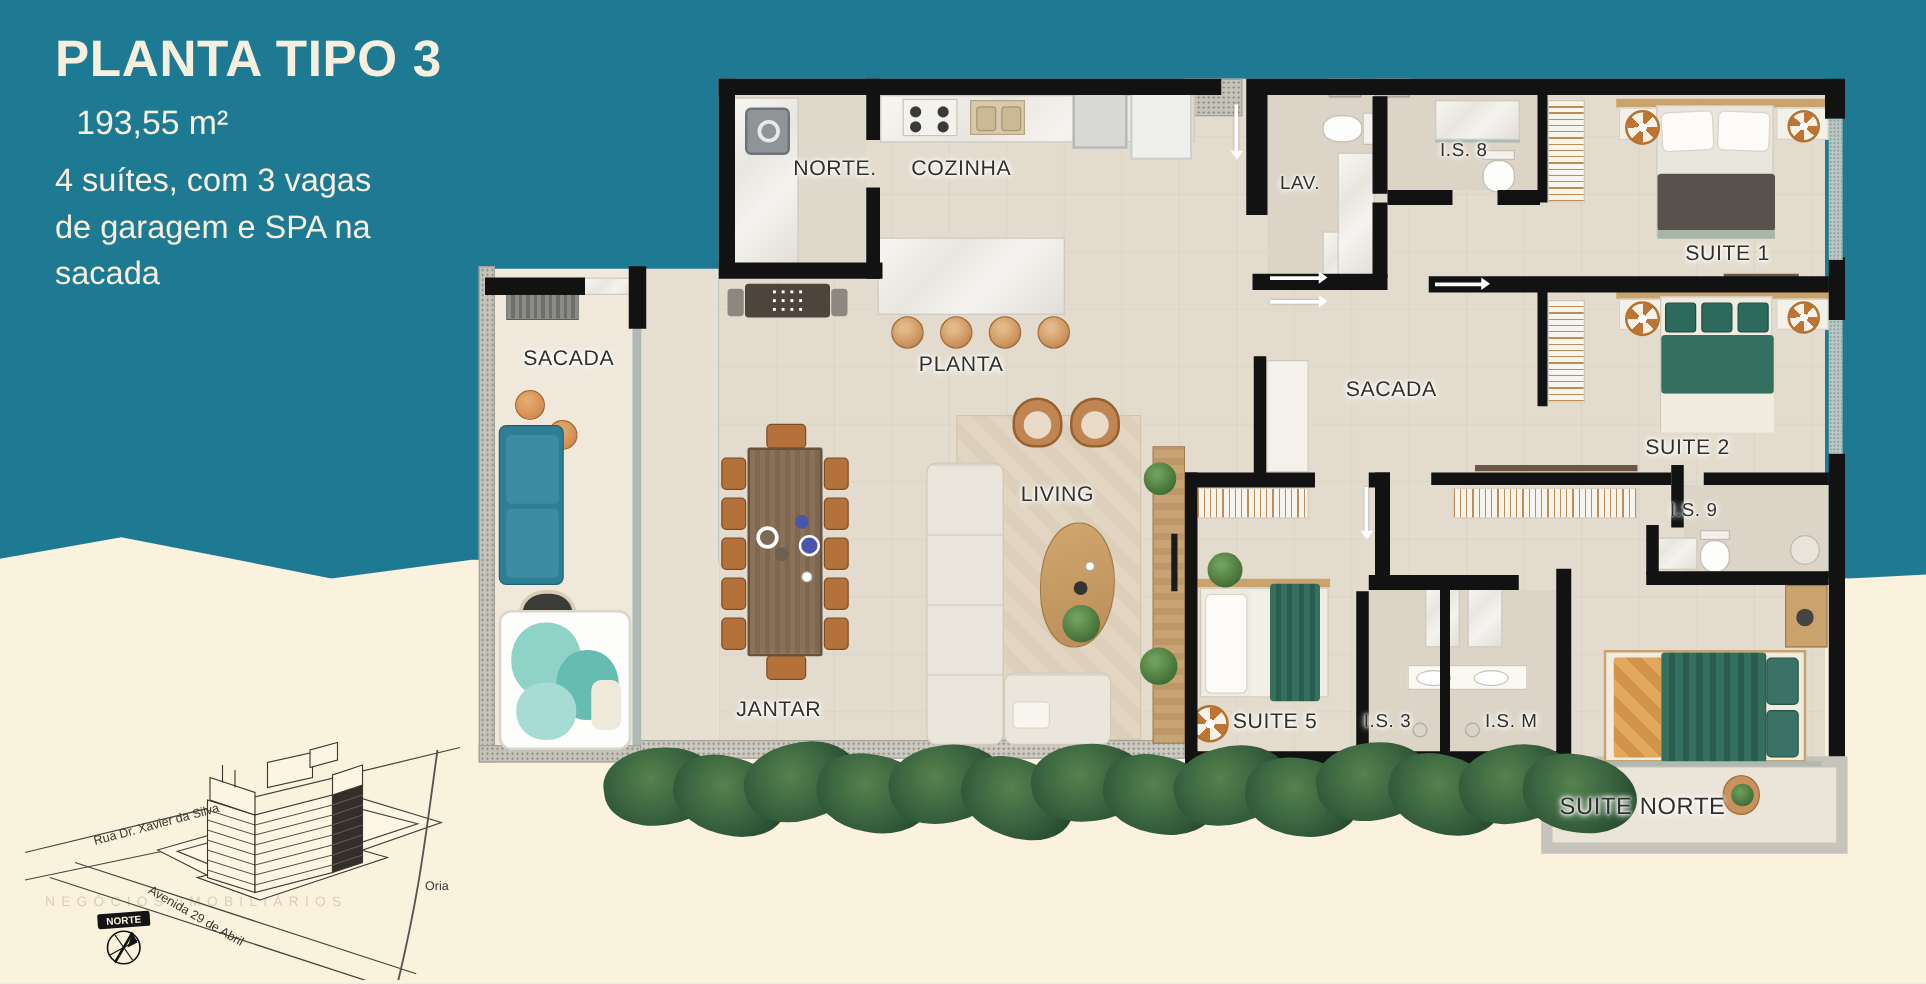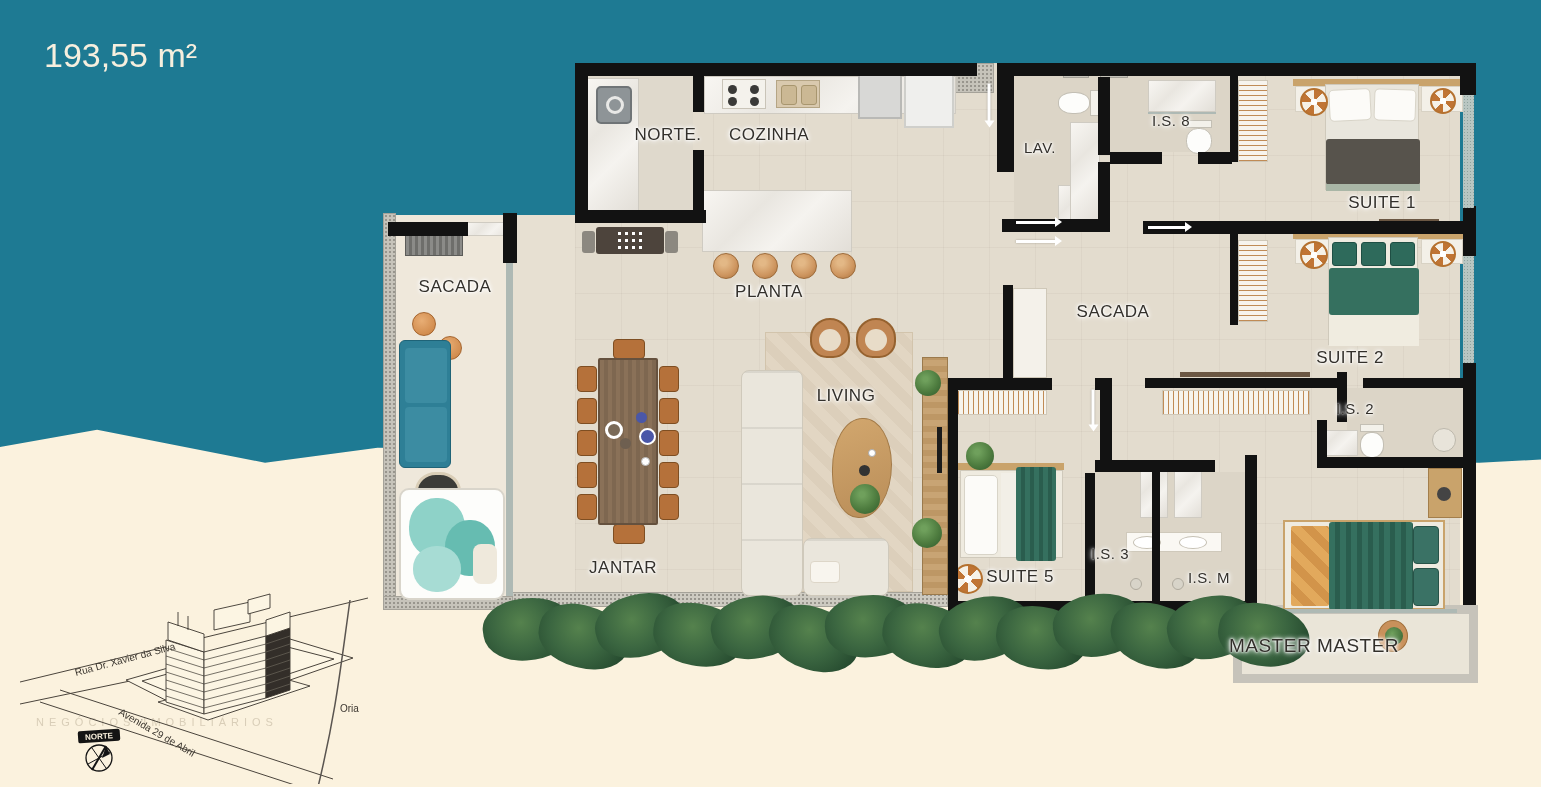--- a/index.html
+++ b/index.html
@@ -6,21 +6,21 @@
   body{font-family:"Liberation Sans",sans-serif;}
   .stage{position:relative;width:1541px;height:787px;overflow:hidden;background:#FBF2DE;}
   .stage div,.stage span,.stage i{position:absolute;box-sizing:border-box;}
   
   .bg-cream{left:0;top:0;width:1541px;height:787px;background:#FBF2DE;}
   .bg-teal{left:0;top:0;width:1541px;height:787px;background:#1E7A93;
     clip-path:polygon(0 0,100% 0,100% 58.4%,96% 58.8%,24.5% 56.9%,17.2% 58.8%,6.3% 54.6%,0 56.8%);}
   
   .title-block{left:44px;top:24px;width:360px;color:#F7EFDE;}
   .title-block .t1{position:static;display:block;font-size:41px;font-weight:700;letter-spacing:.5px;}
-  .title-block .t2{position:static;display:block;font-size:34px;margin-top:12px;}
+  .title-block .t2{position:static;display:block;font-size:27px;margin-top:12px;margin-left:17px;}
   .title-block .t3{position:static;display:block;font-size:26px;line-height:37px;margin-top:12px;}
   
   .floor{background:#E3DCCE;}
   .tiles{background-image:linear-gradient(rgba(110,100,85,.06) 1px,transparent 1px),linear-gradient(90deg,rgba(110,100,85,.06) 1px,transparent 1px);background-size:46px 46px;}
   .w{background:#121212;z-index:40;}
   .marble{background:linear-gradient(135deg,#F8F6F2 0%,#E9E6E0 35%,#F5F3EF 60%,#E2DED7 100%);border:1px solid #CFCBC2;z-index:30;}
   .concrete{background-color:#C6C3BA;background-image:radial-gradient(#98958d 1px,transparent 1px);background-size:4px 4px;border:1px solid #A5A299;z-index:20;}
   .window{background:#B9C6C2;background-image:radial-gradient(#8fa39e 1px,transparent 1px);background-size:3px 3px;z-index:45;}
   .glass{background:#AEB9B4;z-index:35;}
   .closet{background-color:#F7F4ED;border:1px solid #CFC8B8;z-index:30;}
@@ -52,21 +52,27 @@
 </style>
 </head>
 <body>
 
 <div class="stage">
 
   <div class="bg-cream"></div>
   <div class="bg-teal"></div>
 
   <div class="title-block">
+    <span class="t1">PLANTA TIPO 3</span>
     <span class="t2">193,55 m²</span>
+    <span class="t3">
+      <span style="position:static;display:block">4 suítes, com 3 vagas</span>
+      <span style="position:static;display:block">de garagem e SPA na</span>
+      <span style="position:static;display:block">sacada</span>
+    </span>
   </div>
 
   <div class="watermark">NEGÓCIOS IMOBILIÁRIOS</div>
 
   <div class="floor tiles" style="left:575px;top:63px;width:885px;height:542px;z-index:10"></div>
   <div class="floor tiles" style="left:512px;top:215px;width:63px;height:390px;z-index:10;background:#E7E0D2"></div>
   <div class="floor tiles" style="left:395px;top:215px;width:117px;height:390px;z-index:10;background:#EFE8DB"></div>
   <div style="left:1233px;top:605px;width:245px;height:78px;z-index:12;background:#EAE5D8;border:9px solid #C6C3BA;"></div>
 
   <div style="left:1014px;top:76px;width:84px;height:143px;background:#DCD5C7;z-index:11"></div>
@@ -313,26 +319,26 @@
   <div class="room-label" style="left:668px;top:135px">NORTE.</div>
   <div class="room-label" style="left:769px;top:135px">COZINHA</div>
   <div class="room-label sm" style="left:1040px;top:147px">LAV.</div>
   <div class="room-label sm" style="left:1171px;top:120px">I.S. 8</div>
   <div class="room-label" style="left:1382px;top:203px">SUITE 1</div>
   <div class="room-label" style="left:455px;top:287px">SACADA</div>
   <div class="room-label" style="left:769px;top:292px">PLANTA</div>
   <div class="room-label" style="left:1113px;top:312px">SACADA</div>
   <div class="room-label" style="left:1350px;top:358px">SUITE 2</div>
   <div class="room-label" style="left:846px;top:396px">LIVING</div>
-  <div class="room-label sm" style="left:1355px;top:408px">I.S. 2</div>
+  <div class="room-label sm" style="left:1355px;top:408px">I.S. 9</div>
   <div class="room-label" style="left:623px;top:568px">JANTAR</div>
   <div class="room-label" style="left:1020px;top:577px">SUITE 5</div>
-  <div class="room-label sm" style="left:1110px;top:553px">I.S. 3</div>
+  <div class="room-label sm" style="left:1110px;top:577px">I.S. 3</div>
   <div class="room-label sm" style="left:1209px;top:577px">I.S. M</div>
-  <div class="room-label lg" style="left:1314px;top:646px">MASTER MASTER</div>
+  <div class="room-label lg" style="left:1314px;top:646px">SUITE NORTE</div>
 
   <svg class="mapbox" viewBox="0 0 372 222">
     <g stroke="#4A443C" stroke-width="1" fill="none">
 
       <line x1="2" y1="120" x2="350" y2="36"></line>
       <line x1="2" y1="142" x2="112" y2="119"></line>
       <line x1="42" y1="128" x2="315" y2="217"></line>
       <line x1="22" y1="140" x2="295" y2="229"></line>
 
       <polygon points="108,118 262,74 335,96 175,152" fill="#FDF6E4"></polygon>

